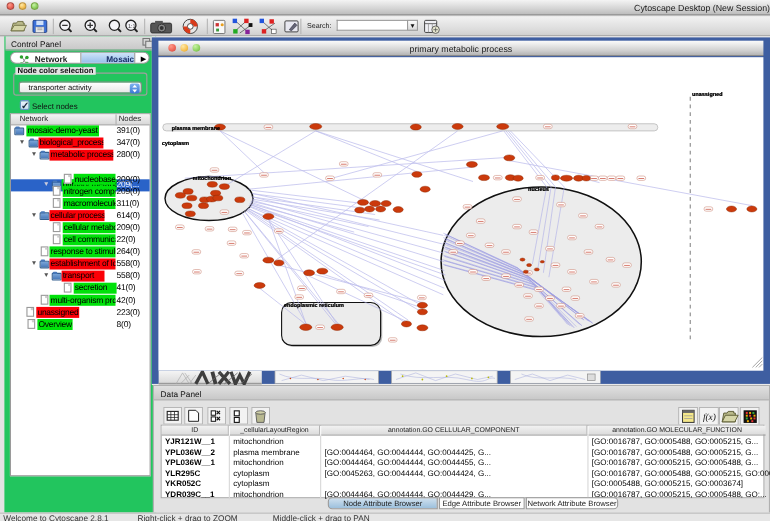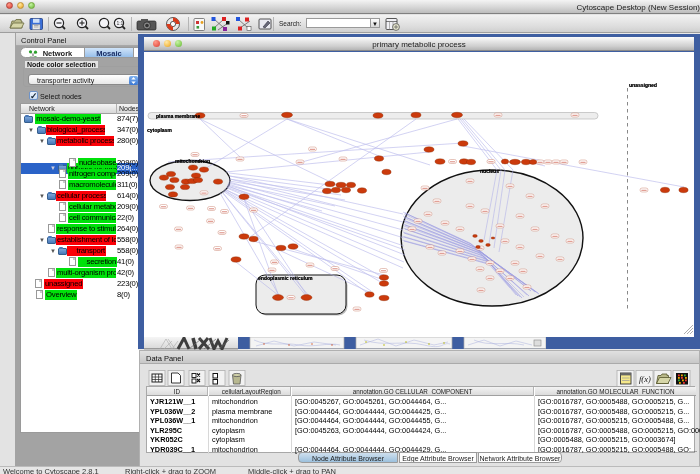--- a/index.html
+++ b/index.html
@@ -12,38 +12,38 @@
 #titlebar .tl { width:7px; height:7px; border-radius:50%; top:1.5px; }
 #title-text { width:700px; top:2.5px; text-align:right; font-size:8px; color:#1a1a1a; }
 
 #toolbar { left:0; top:15px; width:700px; height:18px;
   background:linear-gradient(#f2f2f2,#dcdcdc 70%,#cfcfcf); border-bottom:1px solid #9e9e9e; }
 .tsep { width:1px; height:14px; background:#b5b5b5; top:2px; }
 #searchlbl { top:5px; left:279px; font-size:6.5px; color:#222; }
 #searchfield { left:306px; top:2.5px; width:64px; height:10.5px; background:#fff; border:1px solid #9a9a9a; border-right:0;}
 #searchbtn { left:370px; top:2.5px; width:10px; height:10.5px; background:linear-gradient(#fdfdfd,#d9d9d9); border:1px solid #9a9a9a; font-size:6px; color:#111; text-align:center; line-height:11px;}
 
-#cp { left:15px; top:33px; width:138px; height:433px; background:#a3a3a3; }
+#cp { left:4px; top:33px; width:138px; height:433px; background:#22c55e; }
 #cp-header { left:1px; top:0px; width:136px; height:13px; background:linear-gradient(#dedede,#c9c9c9); border-bottom:1px solid #a8a8a8; }
 #cp-header span { position:absolute; left:5px; top:3px; font-size:7.5px; color:#111; }
 #cp-tabs { left:5px; top:14px; width:127px; height:11px; background:#fff; border:1px solid #9a9a9a; border-radius:7px; overflow:hidden;}
 #tab-network { position:absolute; left:0; top:0; width:63px; height:11px; font-size:7.5px; font-weight:bold; color:#222; text-align:center; line-height:11px;}
-#tab-mosaic { position:absolute; left:63px; top:0; width:50px; height:11px; background:linear-gradient(#cfe3f8,#8cb8e8); border-left:1px solid #9a9a9a; border-right:1px solid #9a9a9a; font-size:7.5px; font-weight:bold; color:#1a2f66; text-align:center; line-height:11px;}
+#tab-mosaic { position:absolute; left:63px; top:0; width:50px; height:11px; background:linear-gradient(#cfe3f8,#8cb8e8); border-left:1px solid #9a9a9a; border-right:1px solid #9a9a9a; font-size:7.5px; font-weight:bold; color:#1a2f66; text-align:right; line-height:11px;}
 #tab-arrow { position:absolute; left:114px; top:0; width:13px; height:11px; font-size:6.5px; color:#000; text-align:center; line-height:11px;}
 #groupbox { left:8px; top:33px; width:122px; height:21px; border:1px solid #9f9f9f; border-radius:3px; }
 #grouplbl { left:10px; top:28px; font-size:7px; font-weight:bold; color:#111; background:#e3e3e3; padding:0 2px;}
 #combo { left:13px; top:41px; width:112px; height:11px; background:linear-gradient(#ffffff,#e8e8e8); border:1px solid #8a8a8a; border-radius:3px; }
 #combo span.ct { position:absolute; left:8px; top:1.5px; font-size:7px; color:#111; }
 #combo .step { position:absolute; right:1px; top:0.5px; width:9px; height:9px; background:linear-gradient(#7fb2ef,#3a77d4); border-radius:2px; }
 #checkbox { left:14px; top:58px; width:9px; height:9px; background:linear-gradient(#eaf2fc,#cfe0f5); border:1px solid #6d93c9; border-radius:2px; color:#123; font-size:9px; line-height:8px; font-weight:bold; text-align:center;}
 #cklbl { left:25px; top:59px; font-size:7.2px; color:#111; }
 
 #tree { left:5px; top:70px; width:128px; height:330px; background:#fff; border:1px solid #9a9a9a; }
 #tree-hd { position:absolute; left:0; top:0; width:126px; height:10px; background:linear-gradient(#f4f4f4,#d8d8d8); border-bottom:1px solid #a0a0a0; font-size:7px; color:#222; }
-.trow { position:absolute; height:11px; width:126px; font-size:7.7px; letter-spacing:-0.2px; color:#000;text-align:right; }
+.trow { position:absolute; height:11px; width:126px; font-size:7.7px; letter-spacing:-0.2px; color:#000; }
 .trow .lab { position:absolute; top:0px; height:10px; line-height:10px; padding:0 1px; white-space:nowrap; overflow:hidden;}
 .trow .val { position:absolute; left:96px; top:0px; height:10px; line-height:10px;}
 .bg-g { background:#00e10a; }
 .bg-r { background:#fb0007; }
 .arrow { position:absolute; top:2px; font-size:6px; color:#555; line-height:6px;}
 .foldr { position:absolute; top:1px; width:9px; height:7px; background:linear-gradient(#7aa5d8,#4878b8); border:1px solid #36608f; border-radius:1px;}
 .foldr:before { content:""; position:absolute; left:0px; top:-2px; width:4px; height:2px; background:#4878b8; border-radius:1px 1px 0 0;}
 .filei { position:absolute; top:0px; width:7px; height:9px; background:#fff; border:1px solid #999; }
 .filei:before { content:""; position:absolute; right:0; top:0; width:2px; height:2px; background:#ccc; }
 
@@ -189,21 +189,21 @@
   <div id="tree" class="abs">
     <div id="tree-hd">
         <span style="position:absolute;left:8px;top:1px;">Network</span>
         <span style="position:absolute;left:98px;top:1px;">Nodes</span>
         <span style="position:absolute;left:95px;top:0;width:1px;height:10px;background:#b0b0b0;"></span>
       </div>
     <div id="tree-rows">
         <div class="trow" style="top:10px;">
           <span class="foldr" style="left:3px; top:2px;"></span>
           <span class="lab bg-g" style="left:14px; width:66px; color:#000;">mosaic-demo-yeast</span>
-          <span class="val">874(7)</span>
+          <span class="val">391(0)</span>
         </div>
 <div class="trow" style="top:21px;">
           <span class="arrow" style="left:7px;color:#555;">▼</span>
           <span class="foldr" style="left:16px; top:2px;"></span>
           <span class="lab bg-r" style="left:25px; width:59px; color:#000;">biological_process</span>
           <span class="val">347(0)</span>
         </div>
 <div class="trow" style="top:32px;">
           <span class="arrow" style="left:18px;color:#555;">▼</span>
           <span class="foldr" style="left:26px; top:2px;"></span>
@@ -716,21 +716,20 @@
     <div class="hd" style="left:62px;width:82px;">_cellularLayoutRegion</div>
     <div class="hd" style="left:145px;width:242px;">annotation.GO CELLULAR_COMPONENT</div>
     <div class="hd" style="left:388px;width:161px; border-right:0;">annotation.GO MOLECULAR_FUNCTION</div>
     <div style="position:absolute;left:61px;top:9px;width:1px;height:58px;background:#d8d8d8;"></div>
       <div style="position:absolute;left:144px;top:9px;width:1px;height:58px;background:#d8d8d8;"></div>
       <div style="position:absolute;left:387px;top:9px;width:1px;height:58px;background:#d8d8d8;"></div>
       <div id="drows">
         <div class="drow" style="top:10.0px;left:0;width:549px;">
 <span style="left:3px;font-weight:bold;">YJR121W__1</span>
           <span style="left:65px;">mitochondrion</span>
-          <span style="left:148px;">[GO:0045267, GO:0045261, GO:0044464, G...</span>
           <span style="left:391px;">[GO:0016787, GO:0005488, GO:0005215, G...</span>
         </div>
 <div class="drow" style="top:19.6px;left:0;width:549px;">
 <span style="left:3px;font-weight:bold;">YPL036W__2</span>
           <span style="left:65px;">plasma membrane</span>
           <span style="left:148px;">[GO:0044464, GO:0044444, GO:0044425, G...</span>
           <span style="left:391px;">[GO:0016787, GO:0005488, GO:0005215, G...</span>
         </div>
 <div class="drow" style="top:29.2px;left:0;width:549px;">
 <span style="left:3px;font-weight:bold;">YPL036W__1</span>

